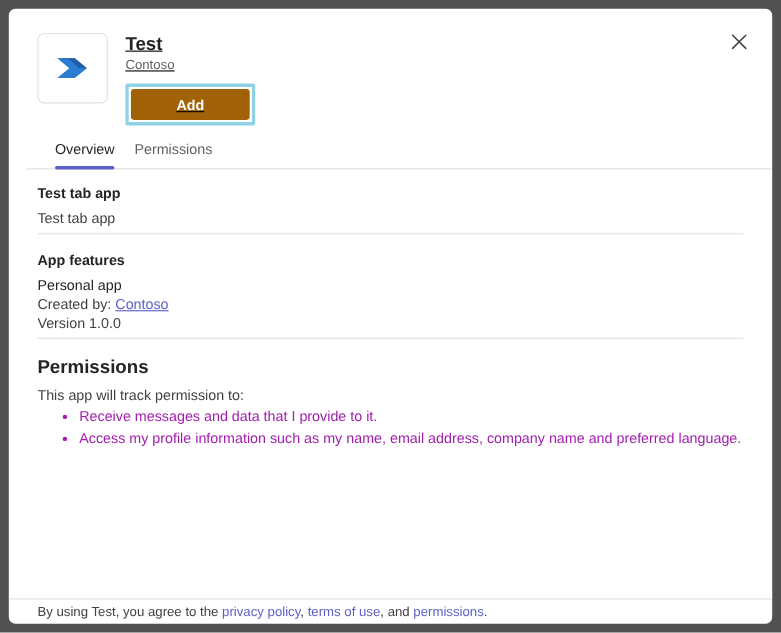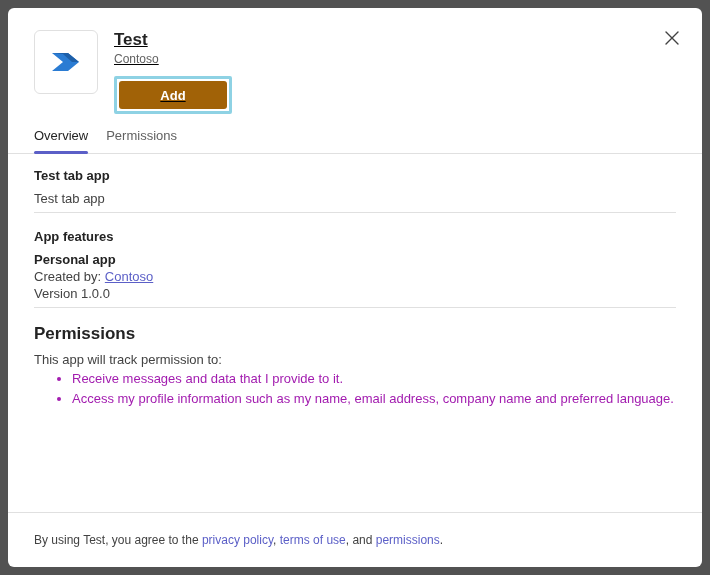--- a/index.html
+++ b/index.html
@@ -85,20 +85,21 @@
       cursor: pointer;
       display: flex;
       align-items: center;
       justify-content: center;
     }
     .tabs {
       display: flex;
       padding: 14px 16px 0 26px;
       gap: 18px;
       border-bottom: 1px solid #e0e0e0;
+      margin-left: 16px;
     }
     .tab {
       font-size: 13px;
       color: #616161;
       padding-bottom: 10px;
       cursor: pointer;
       position: relative;
     }
     .tab.active {
       color: #242424;
@@ -130,21 +131,21 @@
       font-weight: 700;
       color: #242424;
       margin-bottom: 8px;
     }
     .section-text {
       font-size: 13px;
       color: #424242;
     }
     .feature-sub {
       font-size: 13px;
-      font-weight: 700;
+      font-weight: 400;
       color: #242424;
       margin-bottom: 2px;
     }
     .feature-desc {
       font-size: 13px;
       color: #424242;
       margin-bottom: 10px;
     }
     .created-line {
       font-size: 13px;
@@ -175,21 +176,21 @@
       list-style: disc;
       padding-left: 38px;
     }
     .perm-list li {
       font-size: 13px;
       color: #a21caf;
       line-height: 1.5;
     }
     .footer {
       border-top: 1px solid #e0e0e0;
-      padding: 20px 26px;
+      padding: 4px 26px;
       font-size: 12px;
       color: #424242;
     }
     .footer a {
       color: #5b5fc7;
       text-decoration: none;
       cursor: pointer;
     }
   </style>
 </head>

